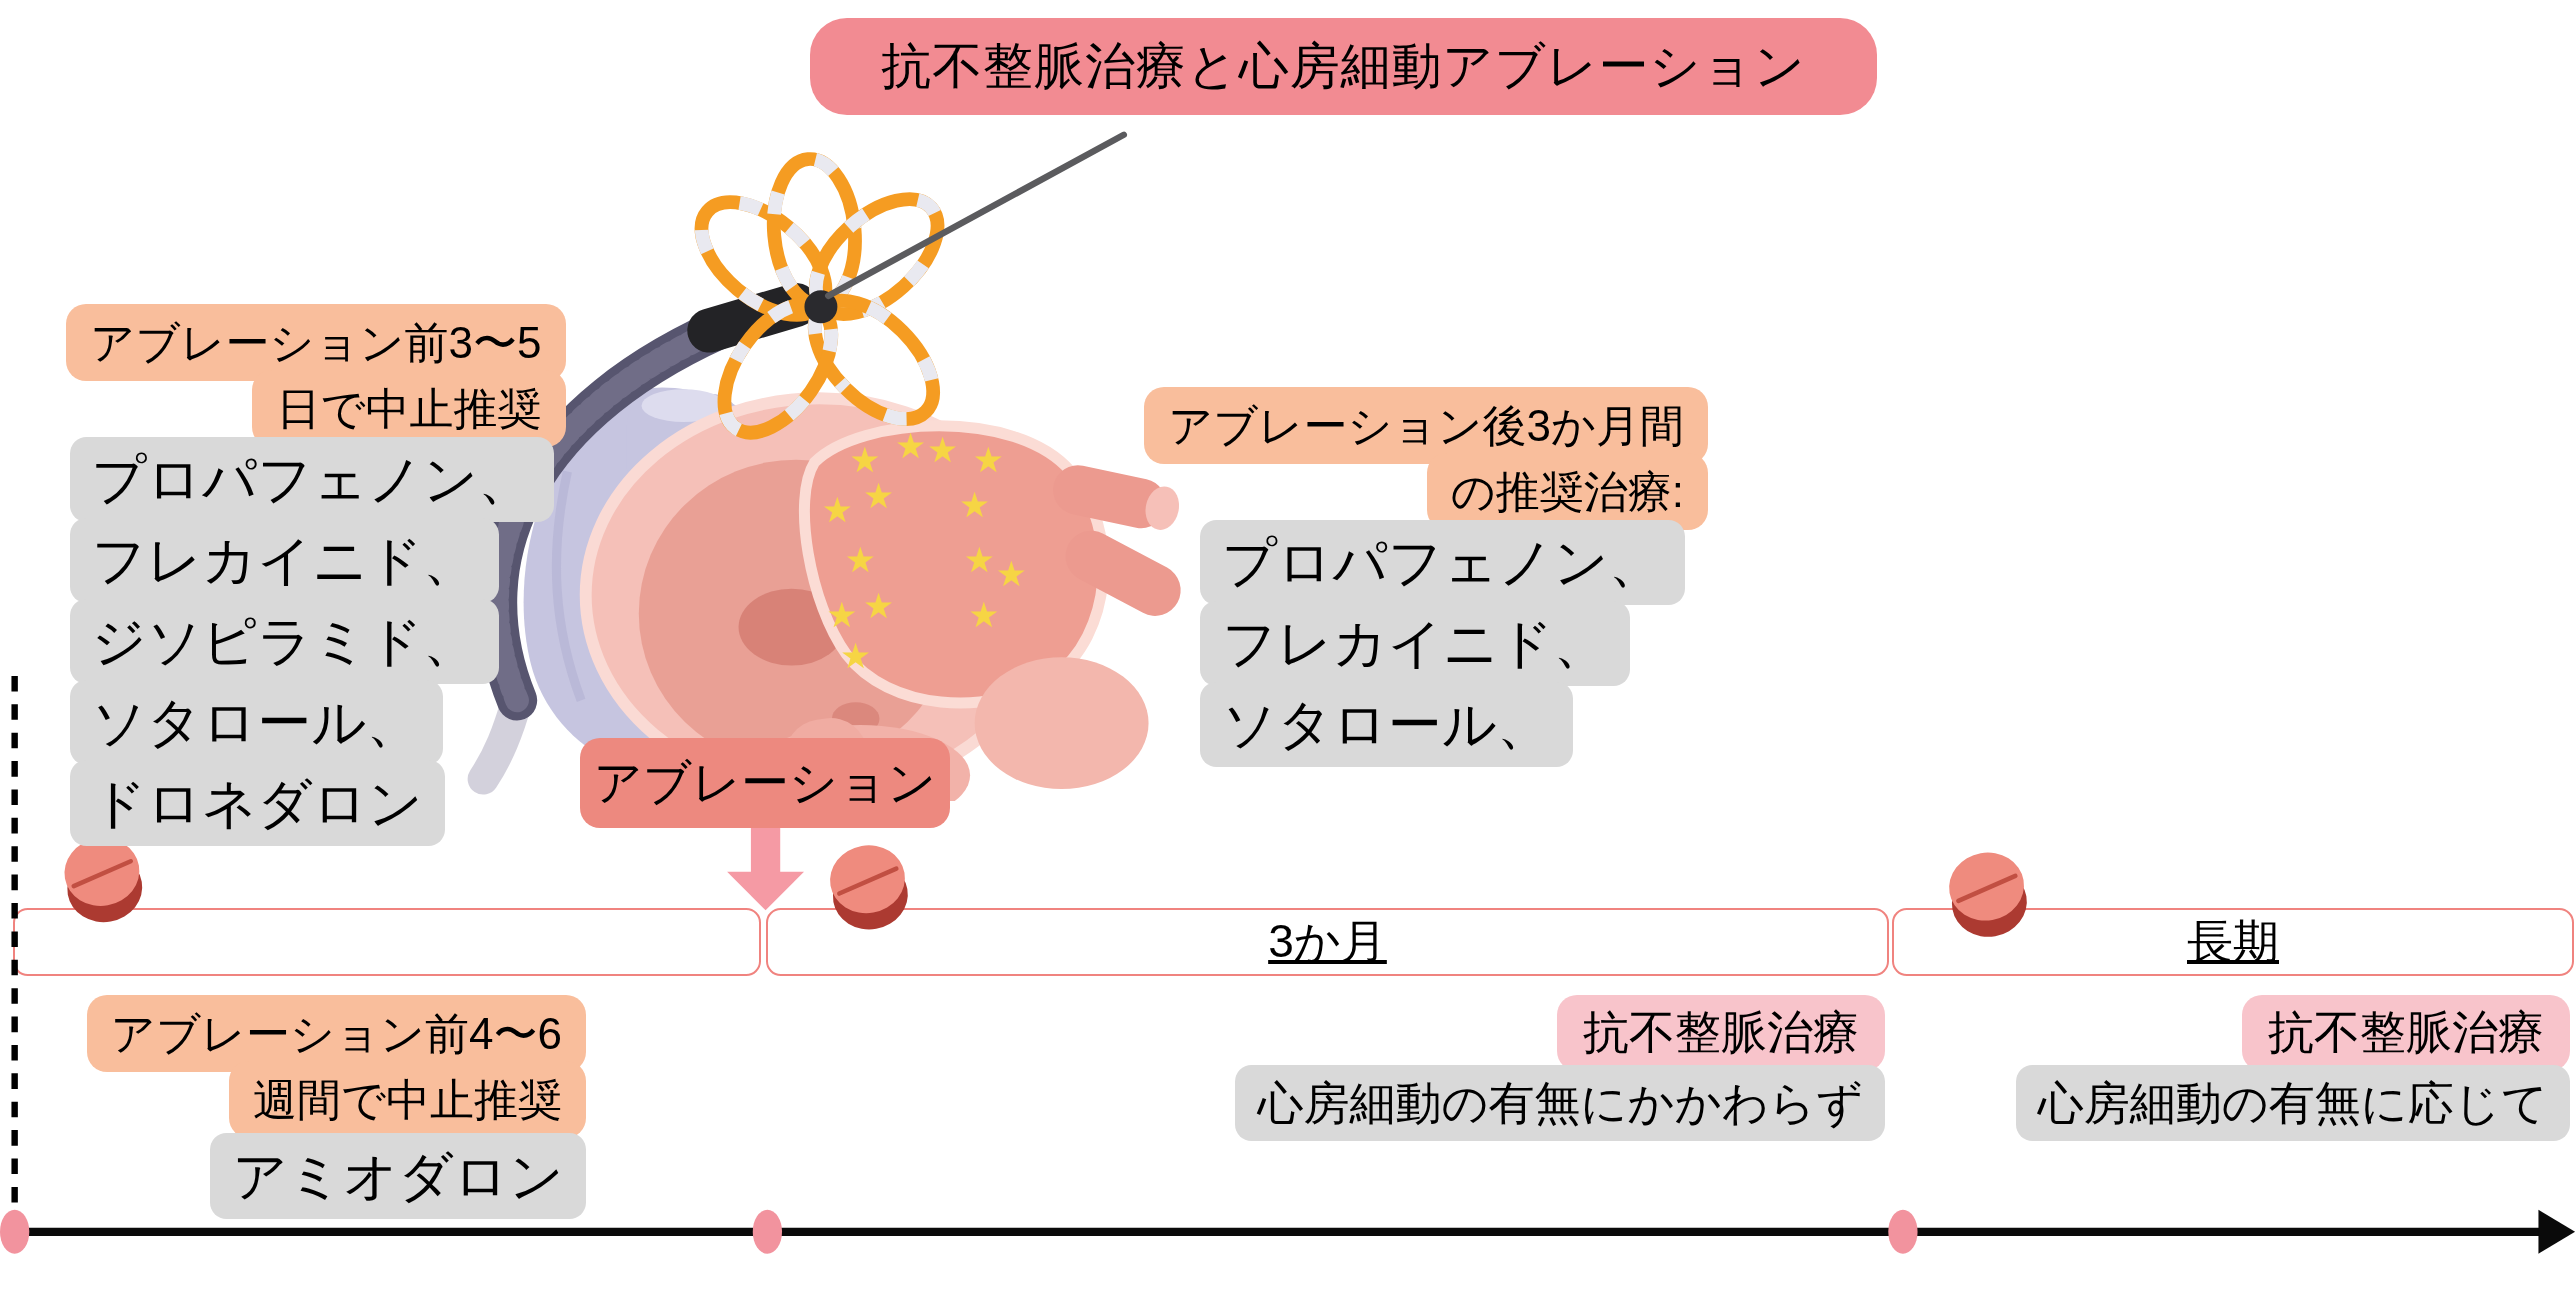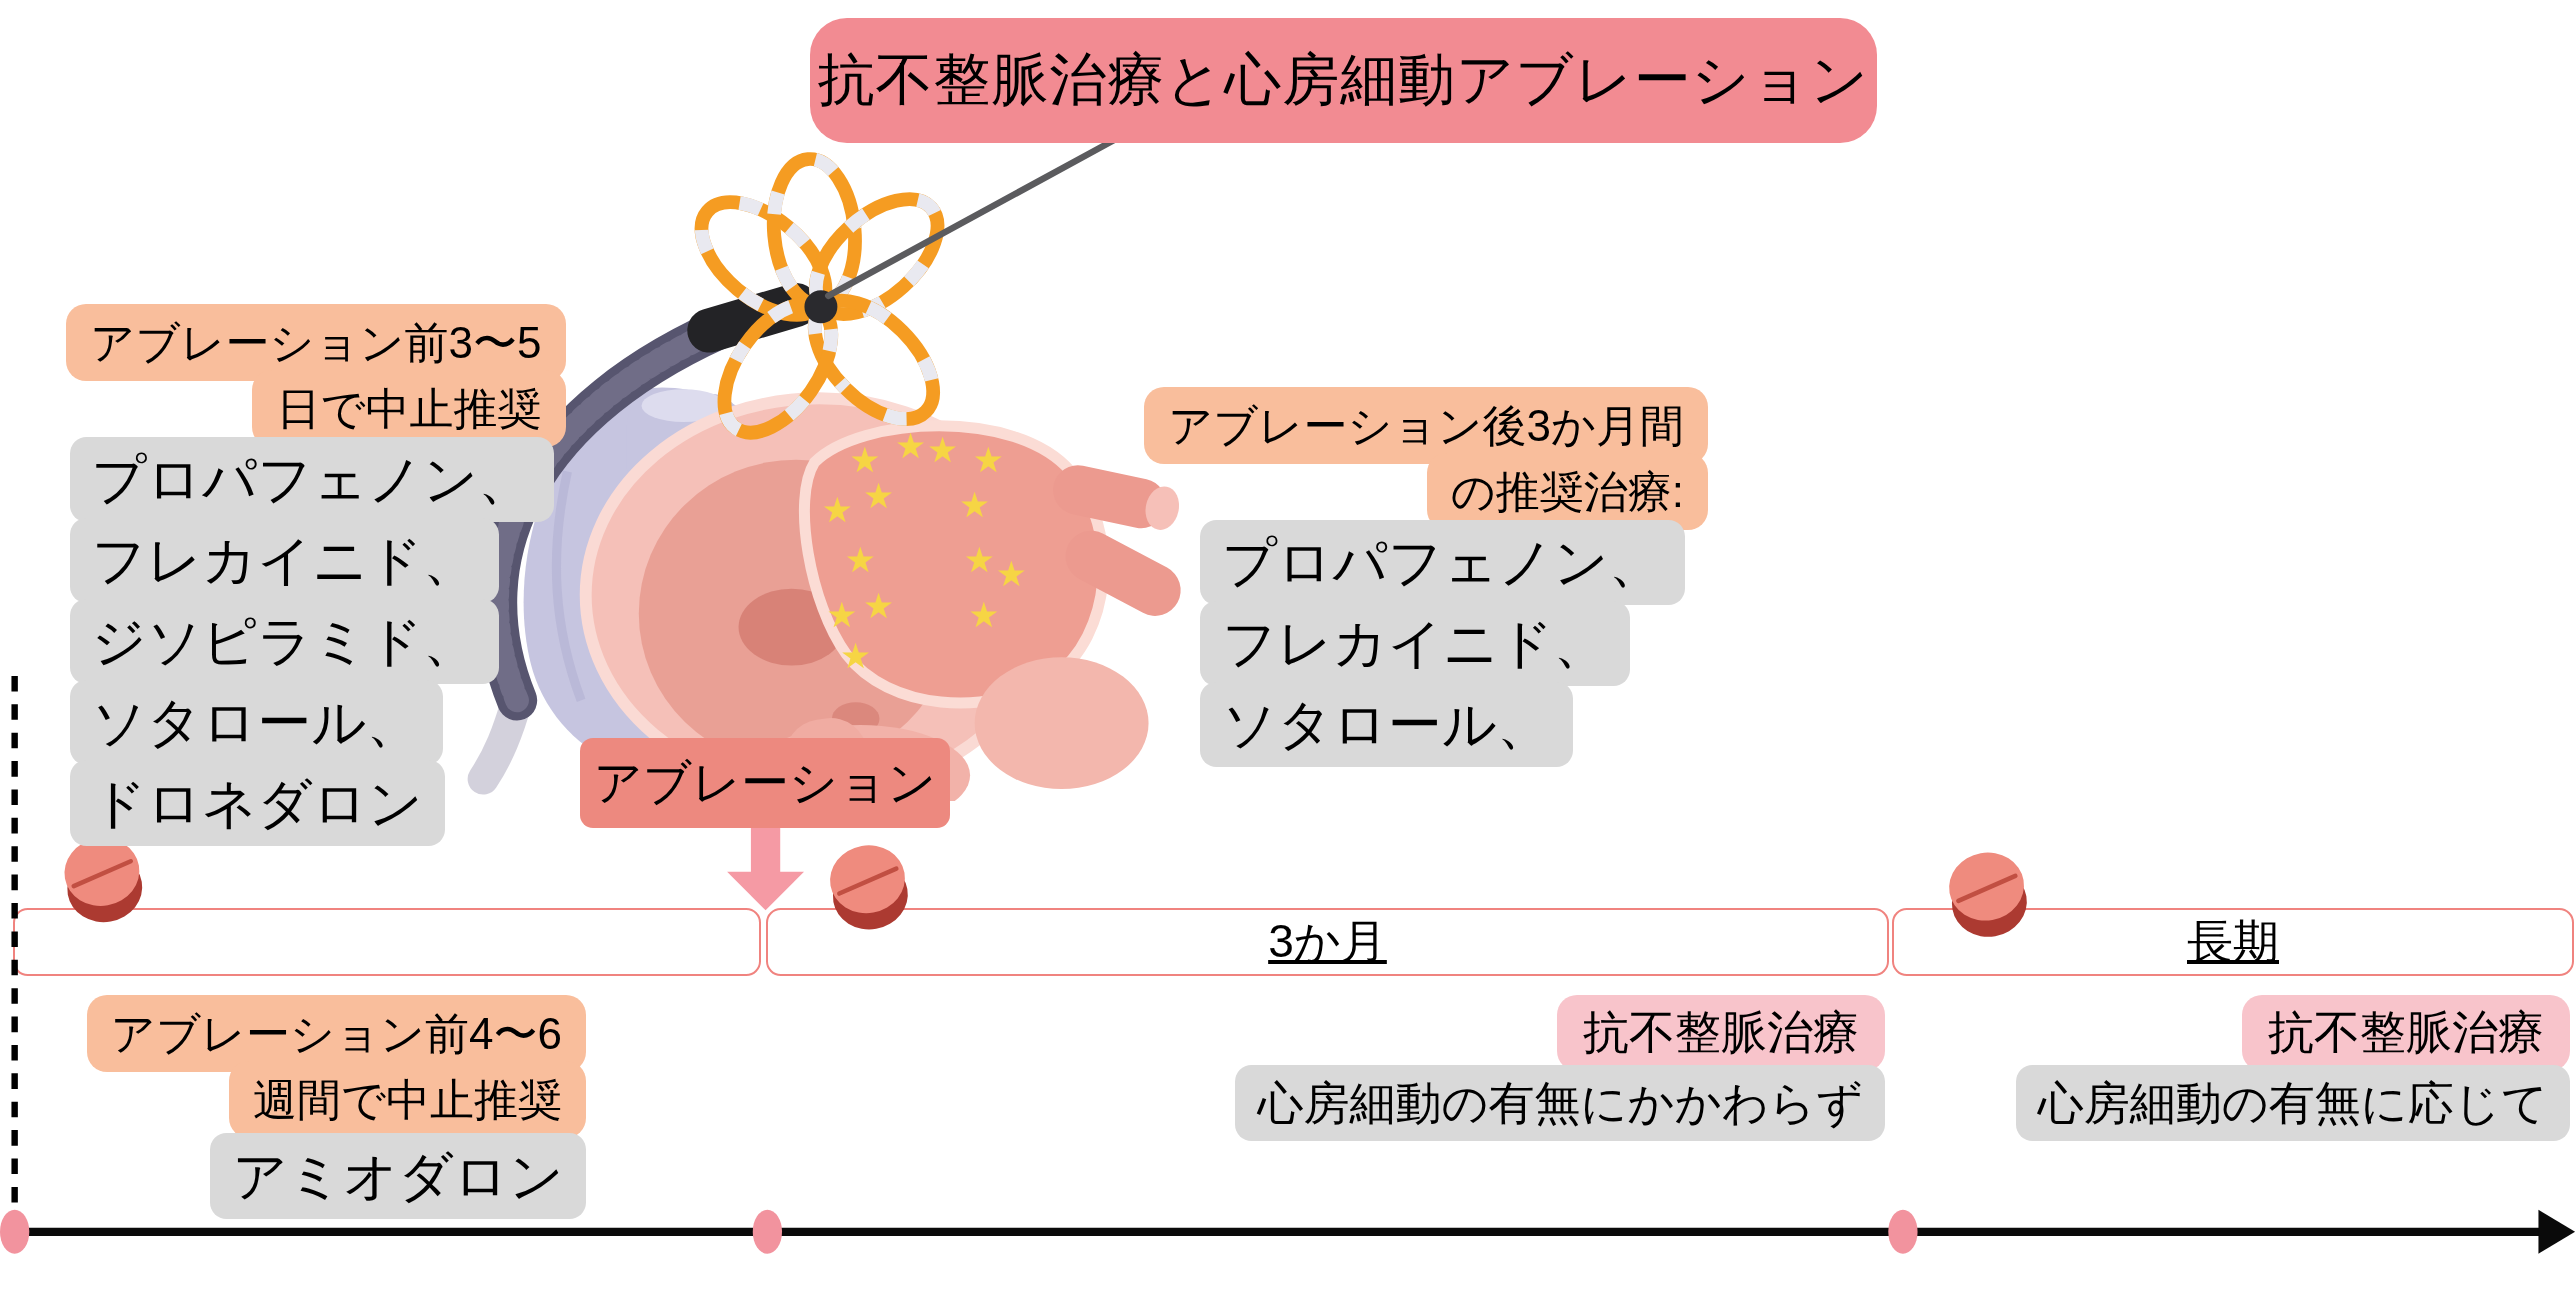--- a/index.html
+++ b/index.html
@@ -8,24 +8,24 @@
     width:2576px;height:1317px;
     background:#ffffff;
     font-family:"Liberation Sans","DejaVu Sans",sans-serif;
     color:#000;
     overflow:hidden;
   }
   .abs{position:absolute;}
 
   
   .title{
-    left:810px;top:18.3px;width:1067px;height:125px;
+    left:810px;top:18.3px;width:1067px;height:97px;
     background:#F28B92;border-radius:37px;
     display:flex;align-items:center;justify-content:center;
-    font-size:57px;font-weight:400;letter-spacing:0.9px;
+    font-size:50px;font-weight:400;letter-spacing:0.9px;
   }
 
   
   .note{display:flex;flex-direction:column;align-items:flex-end;}
   .hl-orange{
     background:#F9BE9C;border-radius:20px;
     padding:11px 24px;font-size:44px;line-height:1.25;
     text-align:center;white-space:nowrap;
   }
   .hl-orange.l2{margin-top:-11px;}
@@ -45,21 +45,21 @@
   .note-mid{left:1090px;top:387px;width:618px;}
   .note-mid .drug-list{align-self:flex-start;margin-left:110px;}
   .note-weeks{left:55px;top:995px;width:531px;}
   .note-seg2{left:766px;top:995px;width:1119px;}
   .note-seg3{left:1892px;top:995px;width:678px;}
   .note-seg2 .hl-gray,.note-seg3 .hl-gray{font-size:46px;margin-top:-5.5px;}
 
   
   .ablation{
     left:580px;top:738px;width:370px;height:90px;
-    background:#ED897F;border-radius:13px;
+    background:#ED897F;border-radius:20px;
     display:flex;align-items:center;justify-content:center;
     font-size:48px;white-space:nowrap;
   }
 
   
   .seg{
     top:908px;height:64px;
     background:#ffffff;border:2.7px solid #F0837F;border-radius:14.7px;
     display:flex;align-items:center;justify-content:center;
     font-size:46px;

